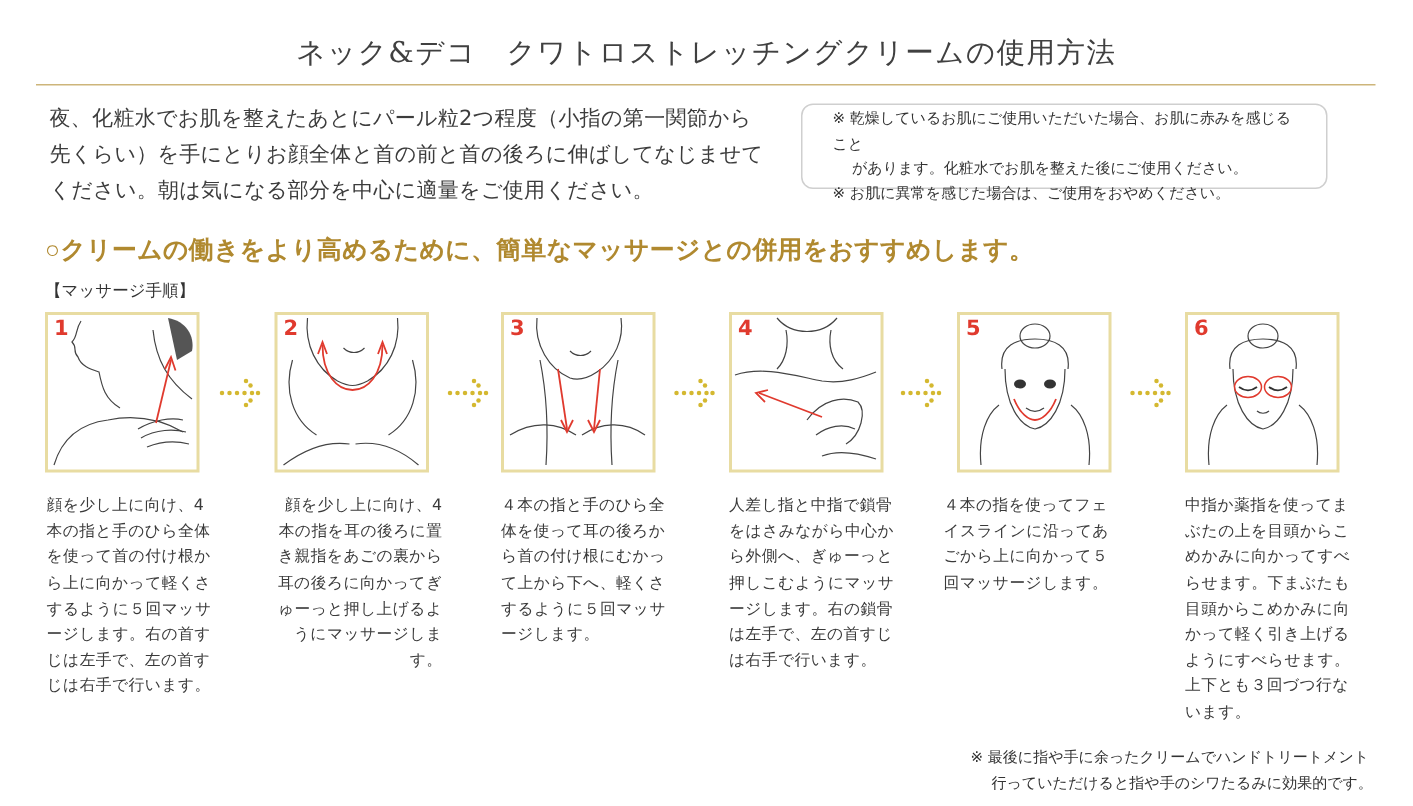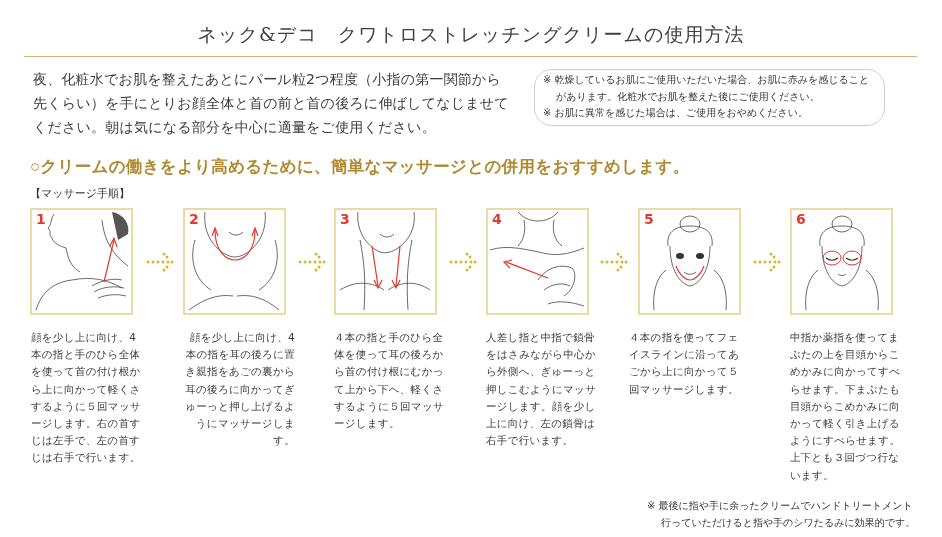--- a/index.html
+++ b/index.html
@@ -6,21 +6,21 @@
   body { width: 942px; height: 537px; position: relative; overflow: hidden;
          font-family: "DejaVu Sans", "Liberation Sans", sans-serif; color: #3a3a3a; }
   .title { position: absolute; left: 0; top: 22px; width: 942px; text-align: center;
            font-family: "DejaVu Serif", "Liberation Serif", serif; font-size: 19px;
            color: #404040; letter-spacing: 1px; }
   .title-rule { position: absolute; left: 24px; top: 56px; width: 893px; height: 1px;
                 background: #cdb57a; }
   .intro { position: absolute; left: 33px; top: 67px; width: 480px; font-size: 14px;
            line-height: 24px; color: #3c3c3c; letter-spacing: 0.2px; }
   .notes { position: absolute; left: 534px; top: 69px; width: 351px; height: 57px;
-           border: 1px solid #cfcfcf; border-radius: 18px; padding: 2px 8px; box-sizing: border-box;
+           border: 1px solid #cfcfcf; border-radius: 8px; padding: 2px 20px; box-sizing: border-box;
            font-size: 10px; line-height: 16.5px; color: #333; }
   .notes .n2 { padding-left: 13px; }
   .recommend { position: absolute; left: 30px; top: 156px; font-family: Liberation Serif, serif;
                font-size: 16.5px; font-weight: bold; color: #b0892f; letter-spacing: 0.3px; }
   .steps-label { position: absolute; left: 30px; top: 186px; font-size: 11px; color: #333; }
   .step-box { position: absolute; top: 208px; width: 103px; height: 107px; border: 2px solid #e8dca2;
               box-sizing: border-box; background: #fff; overflow: hidden; }
   .step-num { position: absolute; left: 4px; top: 1px; font-size: 14px; font-weight: bold; color: #e03a2e;
               font-family: "DejaVu Sans", sans-serif; }
   .step-box svg { position: absolute; left: 0; top: 0; }
@@ -192,20 +192,20 @@
     <path d="M14 100 C12 80 18 66 26 60 M86 100 C88 80 82 66 74 60" fill="none" stroke="#444" stroke-width="0.8"></path>
     <ellipse cx="40" cy="48" rx="9" ry="7" fill="none" stroke="#e03a2e" stroke-width="1"></ellipse>
     <ellipse cx="60" cy="48" rx="9" ry="7" fill="none" stroke="#e03a2e" stroke-width="1"></ellipse>
   </svg>
   <span class="step-num">6</span>
 </div>
 
 <div class="step-text" style="left:31px;">顔を少し上に向け、4本の指と手のひら全体を使って首の付け根から上に向かって軽くさするように５回マッサージします。右の首すじは左手で、左の首すじは右手で行います。</div>
 <div class="step-text" style="left:183px;text-align:right;">顔を少し上に向け、4本の指を耳の後ろに置き親指をあごの裏から耳の後ろに向かってぎゅーっと押し上げるようにマッサージします。</div>
 <div class="step-text" style="left:334px;">４本の指と手のひら全体を使って耳の後ろから首の付け根にむかって上から下へ、軽くさするように５回マッサージします。</div>
-<div class="step-text" style="left:486px;">人差し指と中指で鎖骨をはさみながら中心から外側へ、ぎゅーっと押しこむようにマッサージします。顔を少し上に向け、左の鎖骨は右手で行います。</div>
+<div class="step-text" style="left:486px;">人差し指と中指で鎖骨をはさみながら中心から外側へ、ぎゅーっと押しこむようにマッサージします。右の鎖骨は左手で、左の首すじは右手で行います。</div>
 <div class="step-text" style="left:629px;">４本の指を使ってフェイスラインに沿ってあごから上に向かって５回マッサージします。</div>
 <div class="step-text" style="left:790px;">中指か薬指を使ってまぶたの上を目頭からこめかみに向かってすべらせます。下まぶたも目頭からこめかみに向かって軽く引き上げるようにすべらせます。上下とも３回づつ行ないます。</div>
 
 <div class="footer-note">
   <div>※ 最後に指や手に余ったクリームでハンドトリートメント</div>
   <div class="f2">行っていただけると指や手のシワたるみに効果的です。</div>
 </div>
 
 </body></html>

